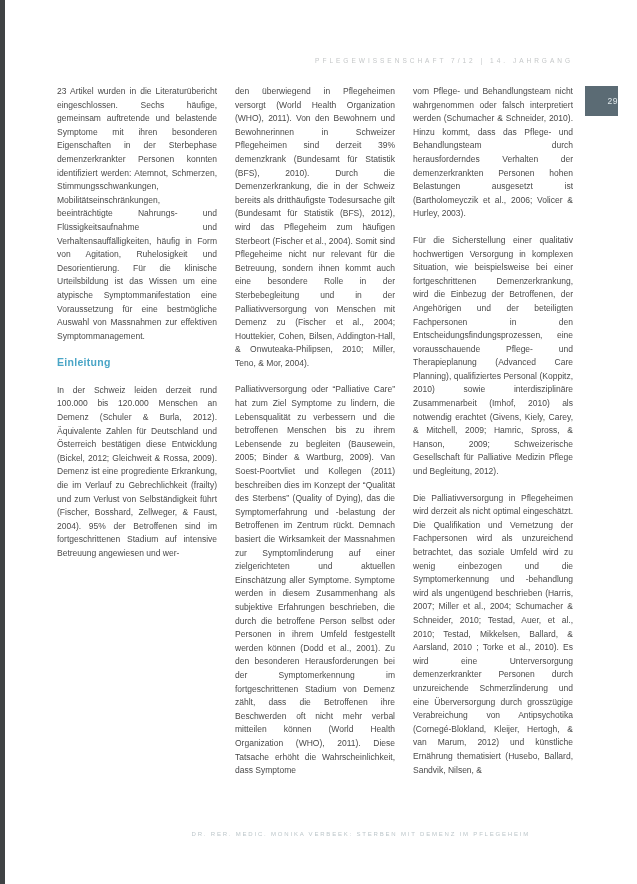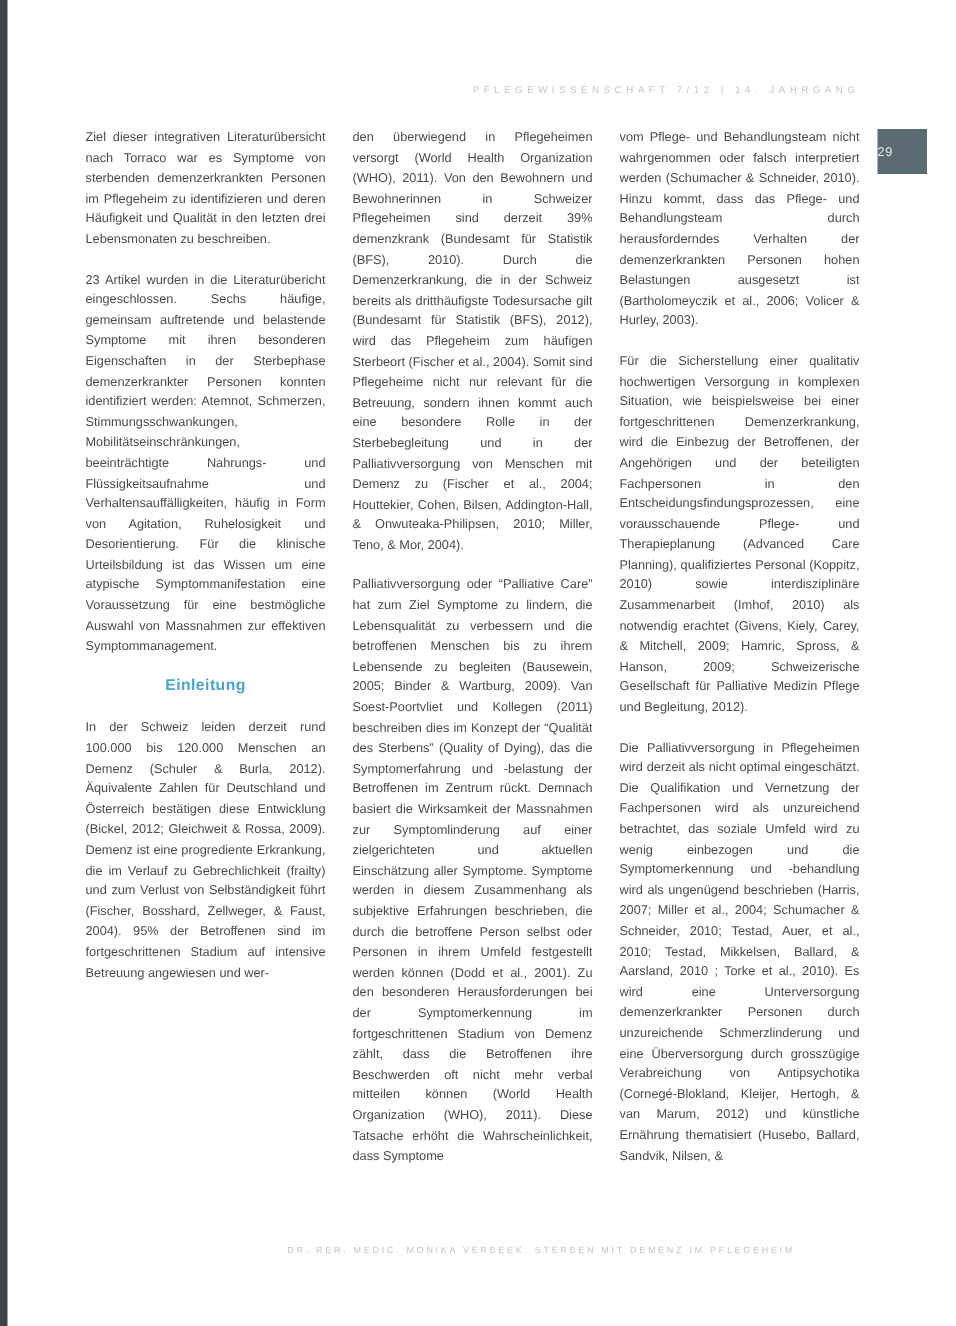--- a/index.html
+++ b/index.html
@@ -24,21 +24,21 @@
     text-align:right;
     font-size:6.5px;letter-spacing:3px;
     color:#c4c7c8;
     text-transform:uppercase;
     white-space:nowrap;
   }
   .page-badge{
     position:absolute;top:86px;right:19px;
     width:33px;height:30px;
     background:var(--badge);
-    display:flex;align-items:center;justify-content:flex-start;
+    display:flex;align-items:center;justify-content:flex-end;
   }
   .page-badge span{
     color:#dfe7ea;font-size:8.5px;letter-spacing:0.5px;
   }
   .columns{
     position:absolute;top:85px;left:57px;
     width:516px;height:738px;
     display:flex;gap:18px;
     overflow:hidden;
   }
@@ -47,21 +47,21 @@
     overflow:hidden;
     color:#4a4a4a;
     font-size:8.5px;
     line-height:13.6px;
     text-align:justify;
     hyphens:auto;
     -webkit-hyphens:auto;
   }
   .col p{margin:0 0 13px 0;}
   .section-heading{
-    text-align:center;
+    text-align:left;
     color:var(--accent);
     font-size:10.5px;
     font-weight:bold;
     letter-spacing:0.3px;
     margin:3px 0 14px 0;
   }
   .page-footer{
     position:absolute;left:57px;right:107px;top:831px;
     text-align:right;
     font-size:6px;letter-spacing:1.8px;
@@ -78,21 +78,20 @@
 
 <div class="journal-header">PFLEGEWISSENSCHAFT 7/12 | 14. JAHRGANG</div>
 
 <div class="page-badge">
   <span>29</span>
 </div>
 
 <div class="columns">
 
   <div class="col">
-    <p>Ziel dieser integrativen Literaturübersicht nach Torraco war es Symptome von sterbenden demenzerkrankten Personen im Pflegeheim zu identifizieren und deren Häufigkeit und Qualität in den letzten drei Lebensmonaten zu beschreiben.</p>
     <p>23 Artikel wurden in die Literaturübericht eingeschlossen. Sechs häufige, gemeinsam auftretende und belastende Symptome mit ihren besonderen Eigenschaften in der Sterbephase demenzerkrankter Personen konnten identifiziert werden: Atemnot, Schmerzen, Stimmungsschwankungen, Mobilitätseinschränkungen, beeinträchtigte Nahrungs- und Flüssigkeitsaufnahme und Verhaltensauffälligkeiten, häufig in Form von Agitation, Ruhelosigkeit und Desorientierung. Für die klinische Urteilsbildung ist das Wissen um eine atypische Symptommanifestation eine Voraussetzung für eine bestmögliche Auswahl von Massnahmen zur effektiven Symptommanagement.</p>
     <h2 class="section-heading">Einleitung</h2>
     <p>In der Schweiz leiden derzeit rund 100.000 bis 120.000 Menschen an Demenz (Schuler &amp; Burla, 2012). Äquivalente Zahlen für Deutschland und Österreich bestätigen diese Entwicklung (Bickel, 2012; Gleichweit &amp; Rossa, 2009). Demenz ist eine progrediente Erkrankung, die im Verlauf zu Gebrechlichkeit (frailty) und zum Verlust von Selbständigkeit führt (Fischer, Bosshard, Zellweger, &amp; Faust, 2004). 95% der Betroffenen sind im fortgeschrittenen Stadium auf intensive Betreuung angewiesen und wer-</p>
   </div>
 
   <div class="col">
     <p>den überwiegend in Pflegeheimen versorgt (World Health Organization (WHO), 2011). Von den Bewohnern und Bewohnerinnen in Schweizer Pflegeheimen sind derzeit 39% demenzkrank (Bundesamt für Statistik (BFS), 2010). Durch die Demenzerkrankung, die in der Schweiz bereits als dritthäufigste Todesursache gilt (Bundesamt für Statistik (BFS), 2012), wird das Pflegeheim zum häufigen Sterbeort (Fischer et al., 2004). Somit sind Pflegeheime nicht nur relevant für die Betreuung, sondern ihnen kommt auch eine besondere Rolle in der Sterbebegleitung und in der Palliativversorgung von Menschen mit Demenz zu (Fischer et al., 2004; Houttekier, Cohen, Bilsen, Addington-Hall, &amp; Onwuteaka-Philipsen, 2010; Miller, Teno, &amp; Mor, 2004).</p>
     <p>Palliativversorgung oder “Palliative Care” hat zum Ziel Symptome zu lindern, die Lebensqualität zu verbessern und die betroffenen Menschen bis zu ihrem Lebensende zu begleiten (Bausewein, 2005; Binder &amp; Wartburg, 2009). Van Soest-Poortvliet und Kollegen (2011) beschreiben dies im Konzept der “Qualität des Sterbens” (Quality of Dying), das die Symptomerfahrung und -belastung der Betroffenen im Zentrum rückt. Demnach basiert die Wirksamkeit der Massnahmen zur Symptomlinderung auf einer zielgerichteten und aktuellen Einschätzung aller Symptome. Symptome werden in diesem Zusammenhang als subjektive Erfahrungen beschrieben, die durch die betroffene Person selbst oder Personen in ihrem Umfeld festgestellt werden können (Dodd et al., 2001). Zu den besonderen Herausforderungen bei der Symptomerkennung im fortgeschrittenen Stadium von Demenz zählt, dass die Betroffenen ihre Beschwerden oft nicht mehr verbal mitteilen können (World Health Organization (WHO), 2011). Diese Tatsache erhöht die Wahrscheinlichkeit, dass Symptome</p>
   </div>
 

